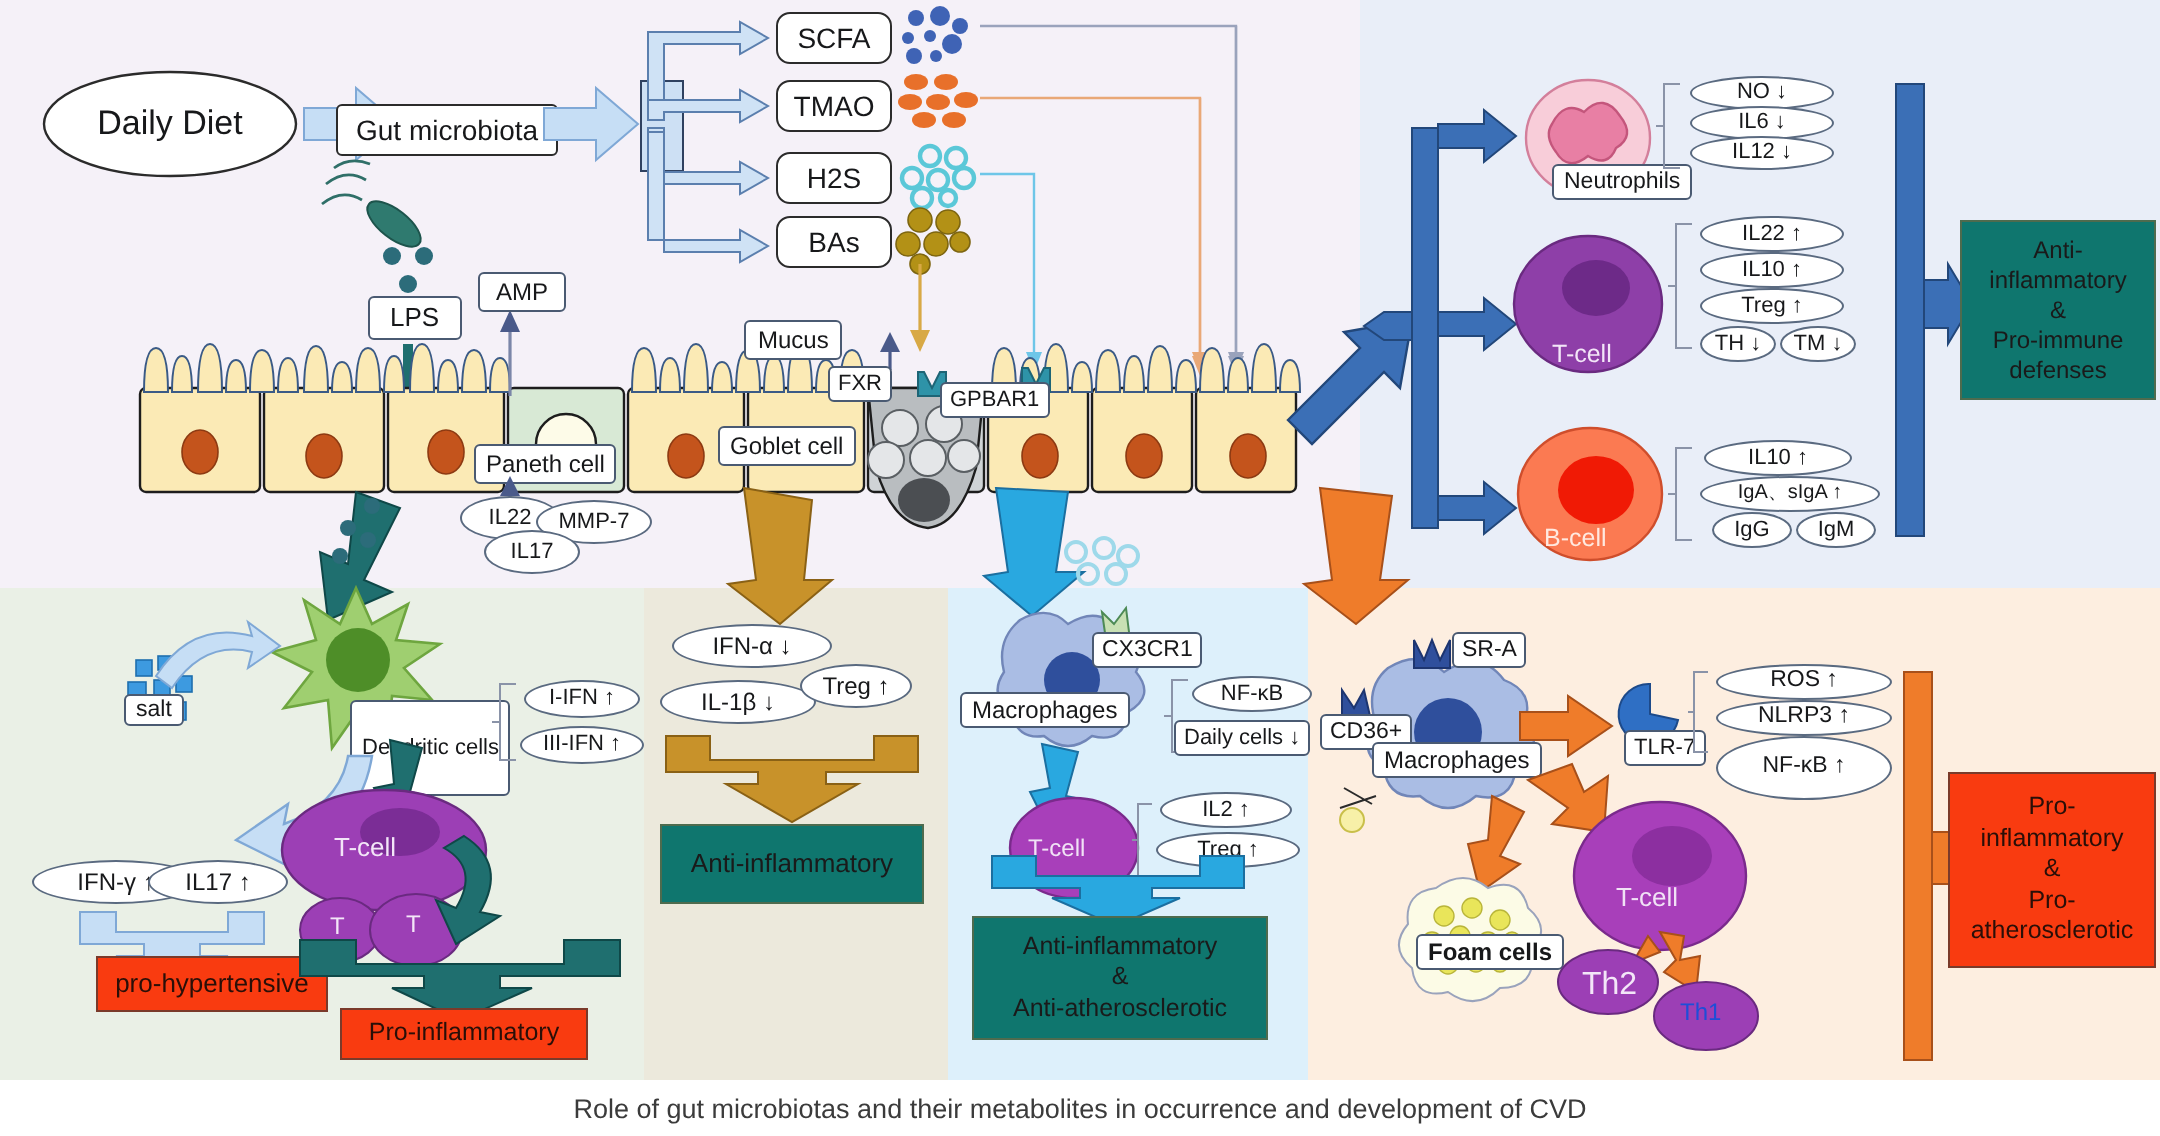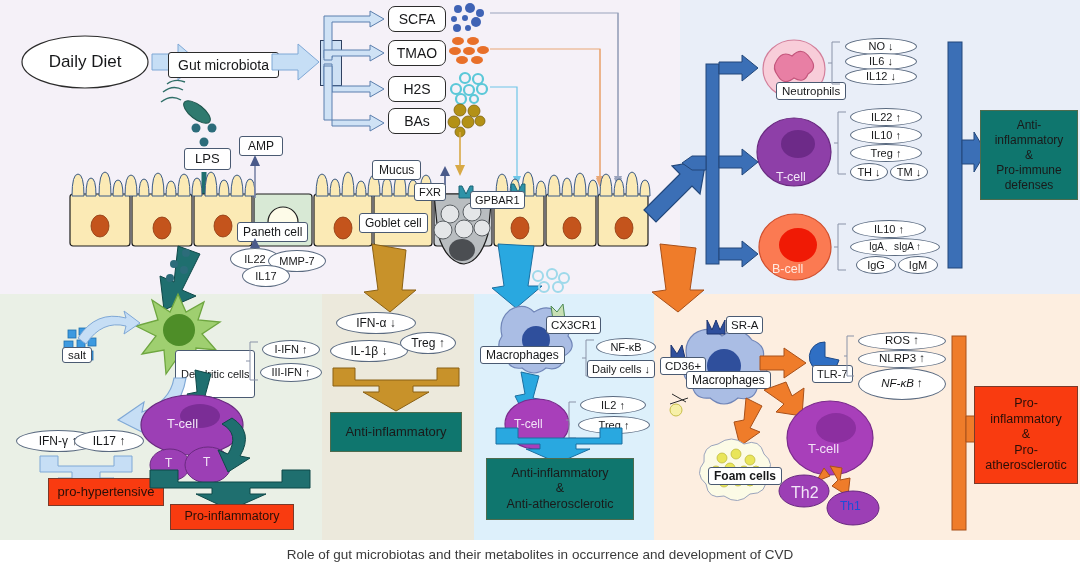--- a/index.html
+++ b/index.html
@@ -545,21 +545,21 @@
     </svg>
     <svg class="abs" style="left:810px;top:342px;" width="30" height="30">
       <path d="M15,15 L15,0 A15,15 0 1,0 29,18 L15,15 Z" fill="#2f6fc4" stroke="#1d4a8a" stroke-width="1"></path>
     </svg>
     <div class="chip" style="left:812px;top:365px;padding:1px 4px;font-size:11px;">TLR-7</div>
     <svg class="abs" style="left:844px;top:334px;" width="14" height="44">
       <path d="M10,2 L3,2 L3,42 L10,42 M3,22 L0,22" fill="none" stroke="#8a93a8" stroke-width="1"></path>
     </svg>
     <div class="ell" style="left:858px;top:332px;width:88px;height:18px;font-size:11.5px;">ROS ↑</div>
     <div class="ell" style="left:858px;top:350px;width:88px;height:18px;font-size:11.5px;">NLRP3 ↑</div>
-    <div class="ell" style="left:858px;top:368px;width:88px;height:32px;font-size:11.5px;font-style:italic;">NF-κB ↑</div>
+    <div class="ell" style="left:858px;top:368px;width:88px;height:32px;font-size:11.5px;">NF-κB ↑</div>
 
     <svg class="abs" style="left:730px;top:398px;" width="40" height="50">
       <polygon points="16,0 32,8 20,30 30,34 10,48 4,24 14,22" fill="#ef7c2a" stroke="#a8501a" stroke-width="1"></polygon>
     </svg>
 
     <svg class="abs" style="left:764px;top:382px;" width="56" height="44">
       <polygon points="0,8 22,0 28,14 40,6 38,34 12,30 20,22" fill="#ef7c2a" stroke="#a8501a" stroke-width="1"></polygon>
     </svg>
 
     <svg class="abs" style="left:698px;top:438px;" width="76" height="66">

